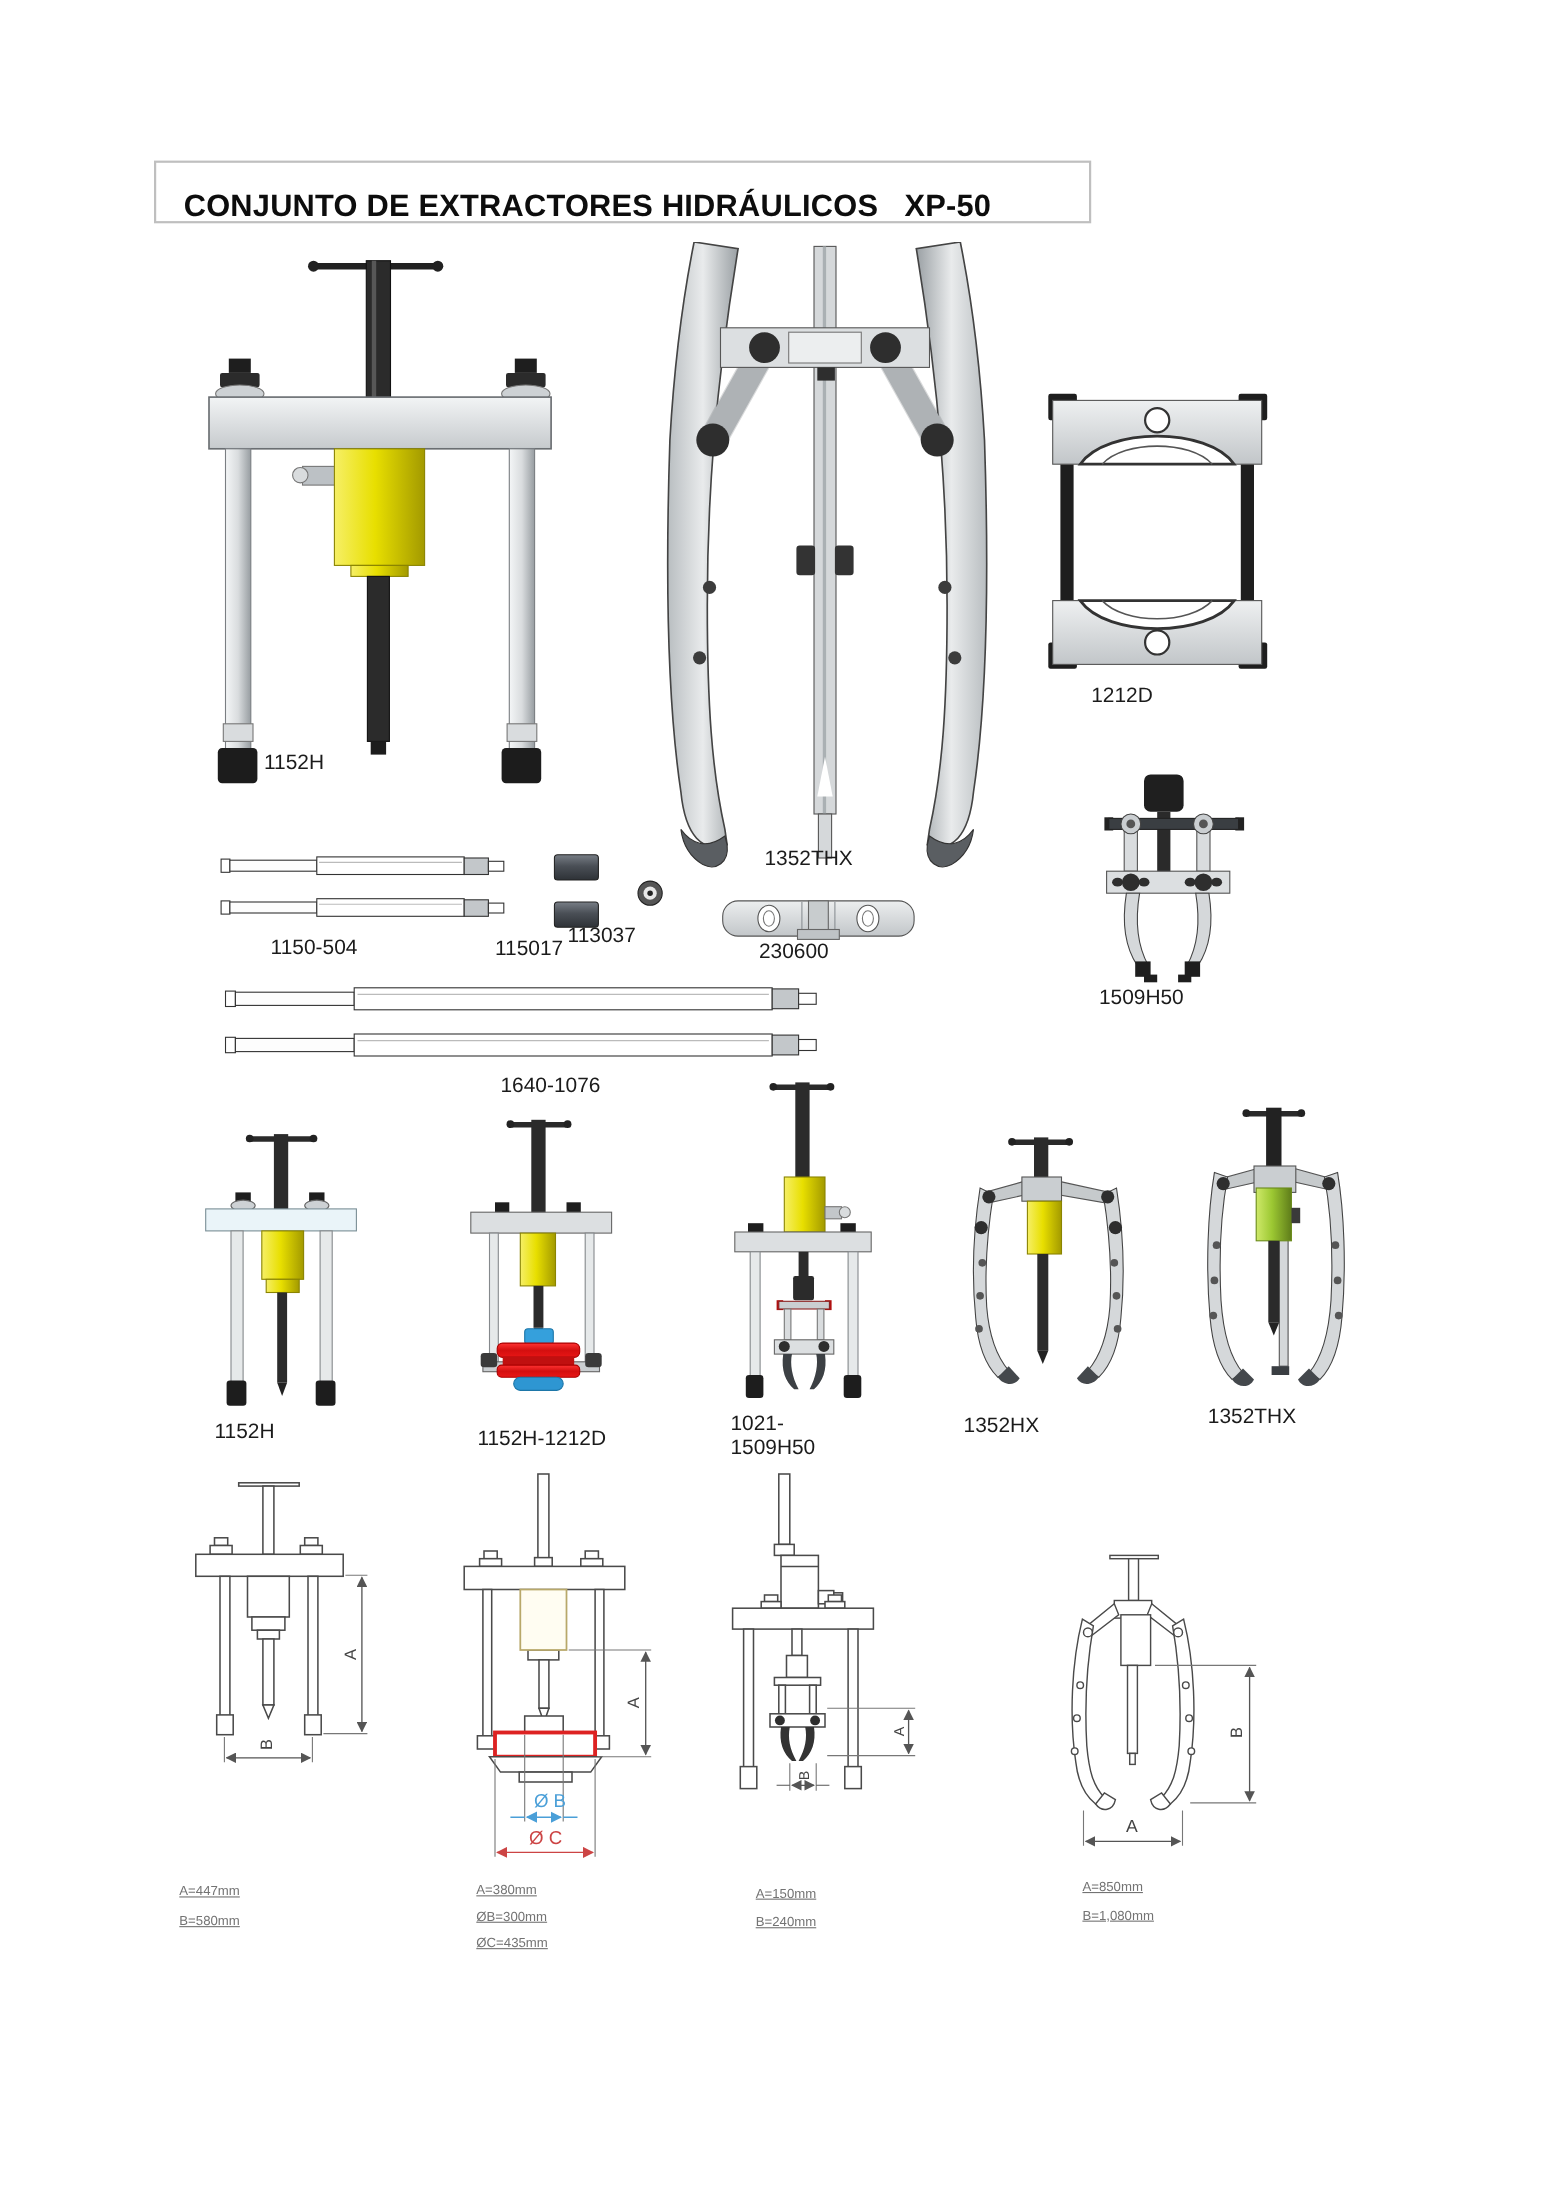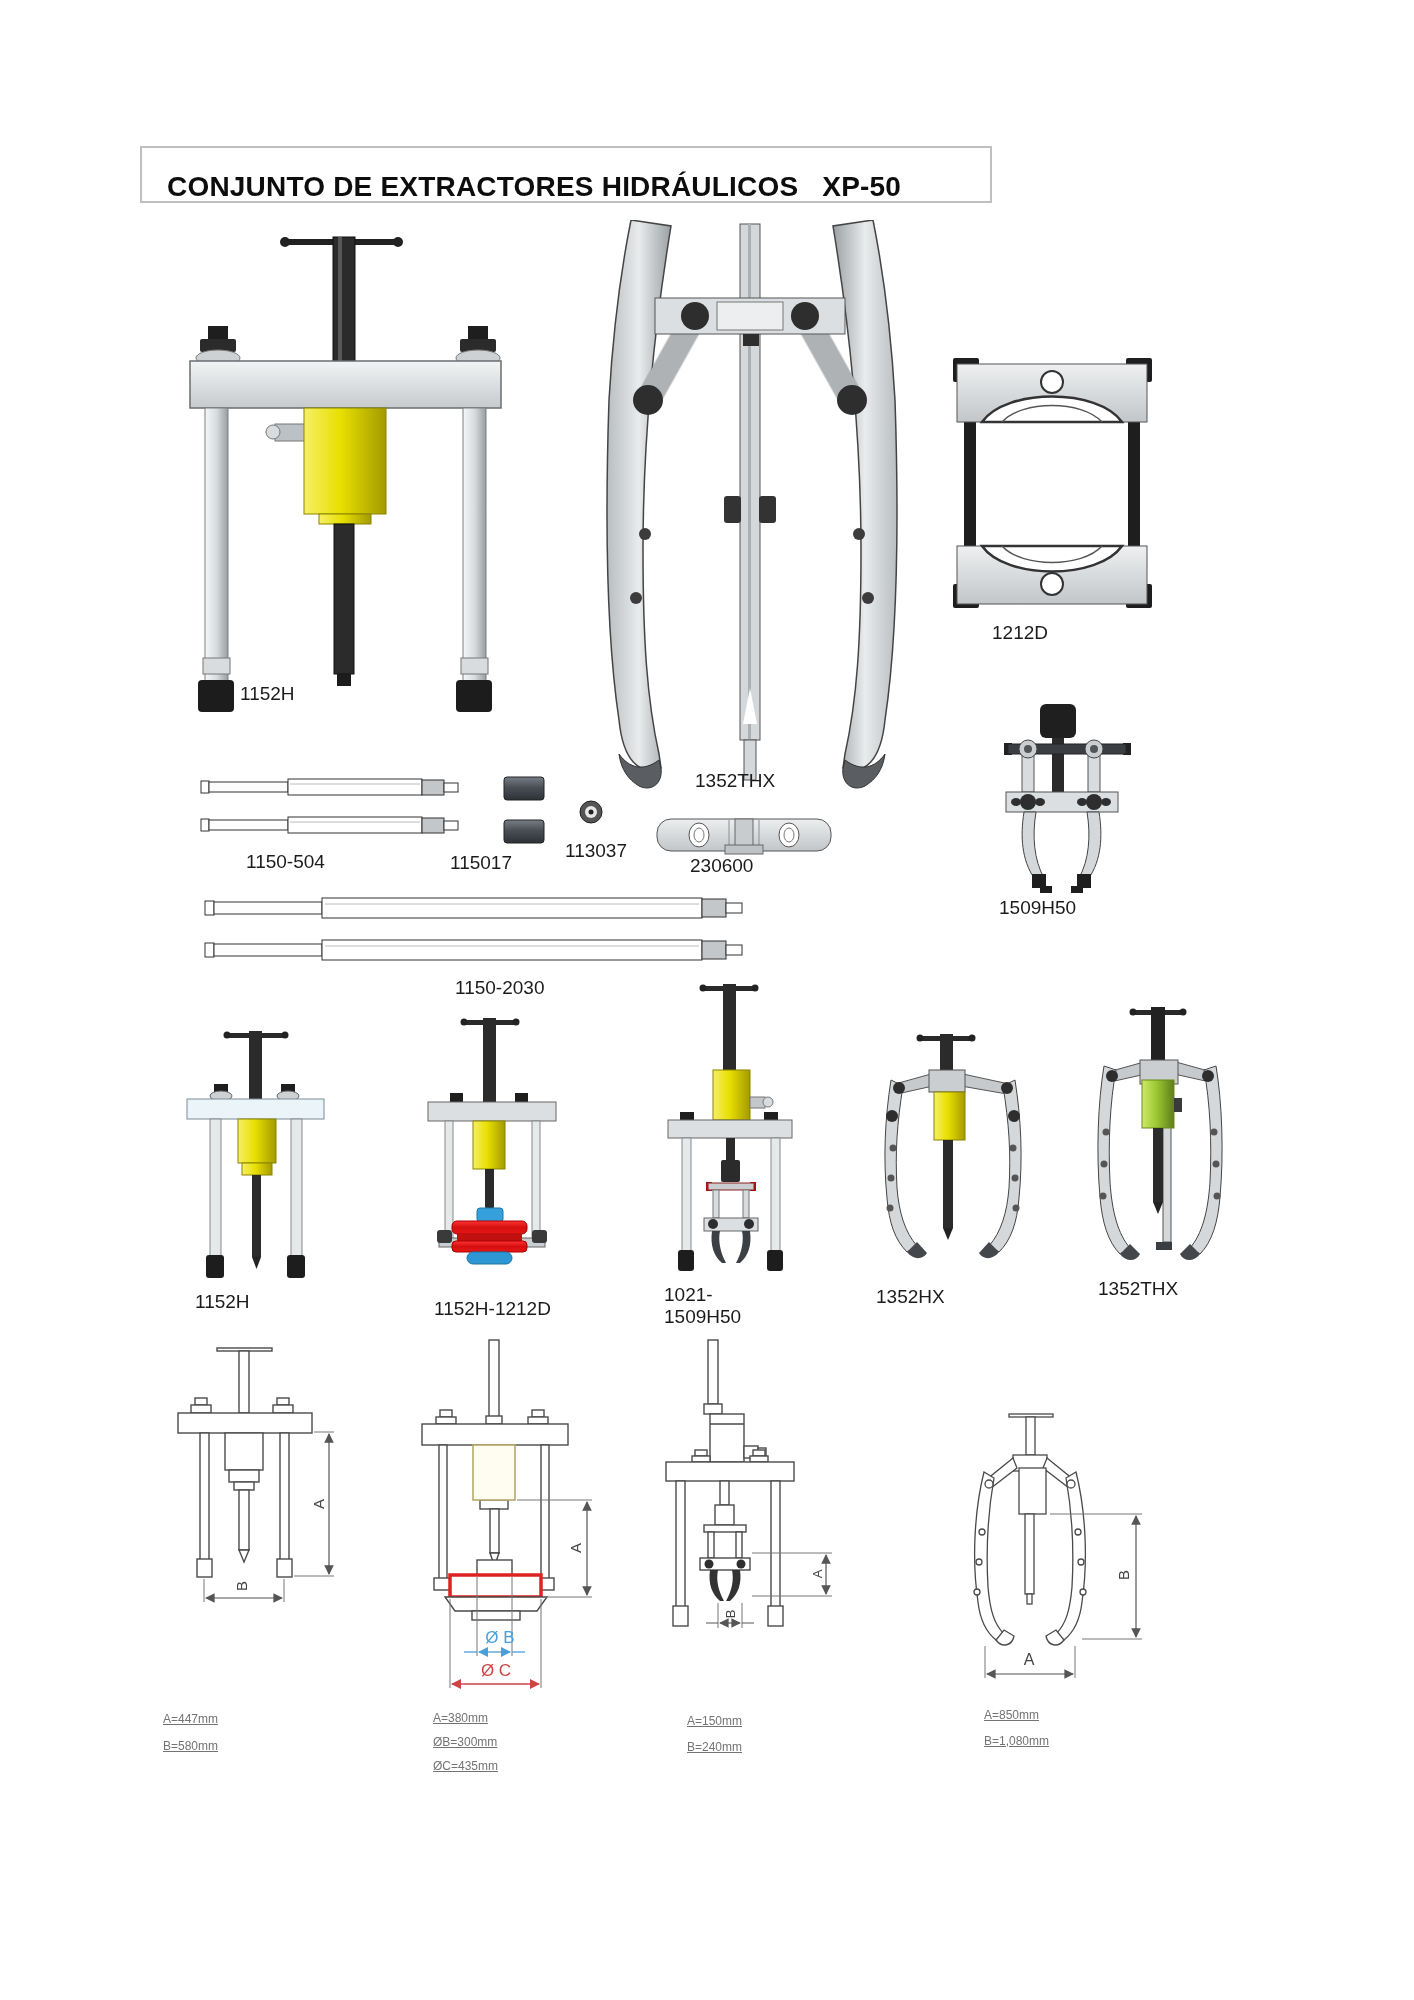--- a/index.html
+++ b/index.html
@@ -175,21 +175,21 @@
     <rect x="1" y="2" width="40" height="23" rx="3" fill="url(#blk1)" stroke="#222"></rect>
     <rect x="1" y="45" width="40" height="23" rx="3" fill="url(#blk1)" stroke="#222"></rect>
   </svg>
   <div class="abs plabel" style="left:450px;top:852px;width:120px">115017</div>
 
   <svg class="abs" style="left:578px;top:799px" width="26" height="26" viewBox="0 0 26 26">
     <circle cx="13" cy="13" r="11" fill="#555" stroke="#222"></circle>
     <circle cx="13" cy="13" r="6" fill="#e8e8e8"></circle>
     <circle cx="13" cy="13" r="2.5" fill="#222"></circle>
   </svg>
-  <div class="abs plabel" style="left:565px;top:840px;width:120px">113037</div>
+  <div class="abs plabel" style="left:516px;top:840px;width:120px">113037</div>
 
   <svg class="abs" style="left:655px;top:815px" width="178" height="40" viewBox="0 0 178 40">
     <defs>
       <linearGradient id="bar1" x1="0" y1="0" x2="0" y2="1">
         <stop offset="0" stop-color="#eceeef"></stop>
           <stop offset="1" stop-color="#c2c6c9"></stop>
       </linearGradient>
     </defs>
     <rect x="2" y="4" width="174" height="32" rx="14" fill="url(#bar1)" stroke="#555"></rect>
     <rect x="80" y="4" width="18" height="32" fill="#c8ccce" stroke="#666"></rect>
@@ -246,21 +246,21 @@
     </g>
     <g transform="translate(0,42)">
       <rect x="1" y="8" width="9" height="14" fill="#fff" stroke="#333"></rect>
       <rect x="10" y="9" width="108" height="12" fill="#fdfdfd" stroke="#333"></rect>
       <rect x="118" y="5" width="380" height="20" fill="#ffffff" stroke="#333"></rect>
       <line x1="121" y1="11" x2="495" y2="11" stroke="#bbb"></line>
       <rect x="498" y="6" width="24" height="18" fill="#c3c7ca" stroke="#333"></rect>
       <rect x="522" y="10" width="16" height="10" fill="#fff" stroke="#333"></rect>
     </g>
   </svg>
-  <div class="abs plabel" style="left:455px;top:977px;width:120px">1150-2030</div>
+  <div class="abs plabel" style="left:455px;top:977px;width:120px">1640-1076</div>
 
   <svg class="abs" style="left:183px;top:1027px" width="145" height="258" viewBox="0 0 145 258">
     <defs>
       <linearGradient id="y2" x1="0" y1="0" x2="1" y2="0">
         <stop offset="0" stop-color="#f6ef66"></stop>
           <stop offset="0.45" stop-color="#e8df00"></stop>
           <stop offset="1" stop-color="#a39a00"></stop>
       </linearGradient>
     </defs>
     <rect x="44" y="6" width="58" height="5" rx="2" fill="#2a2a2a"></rect>

